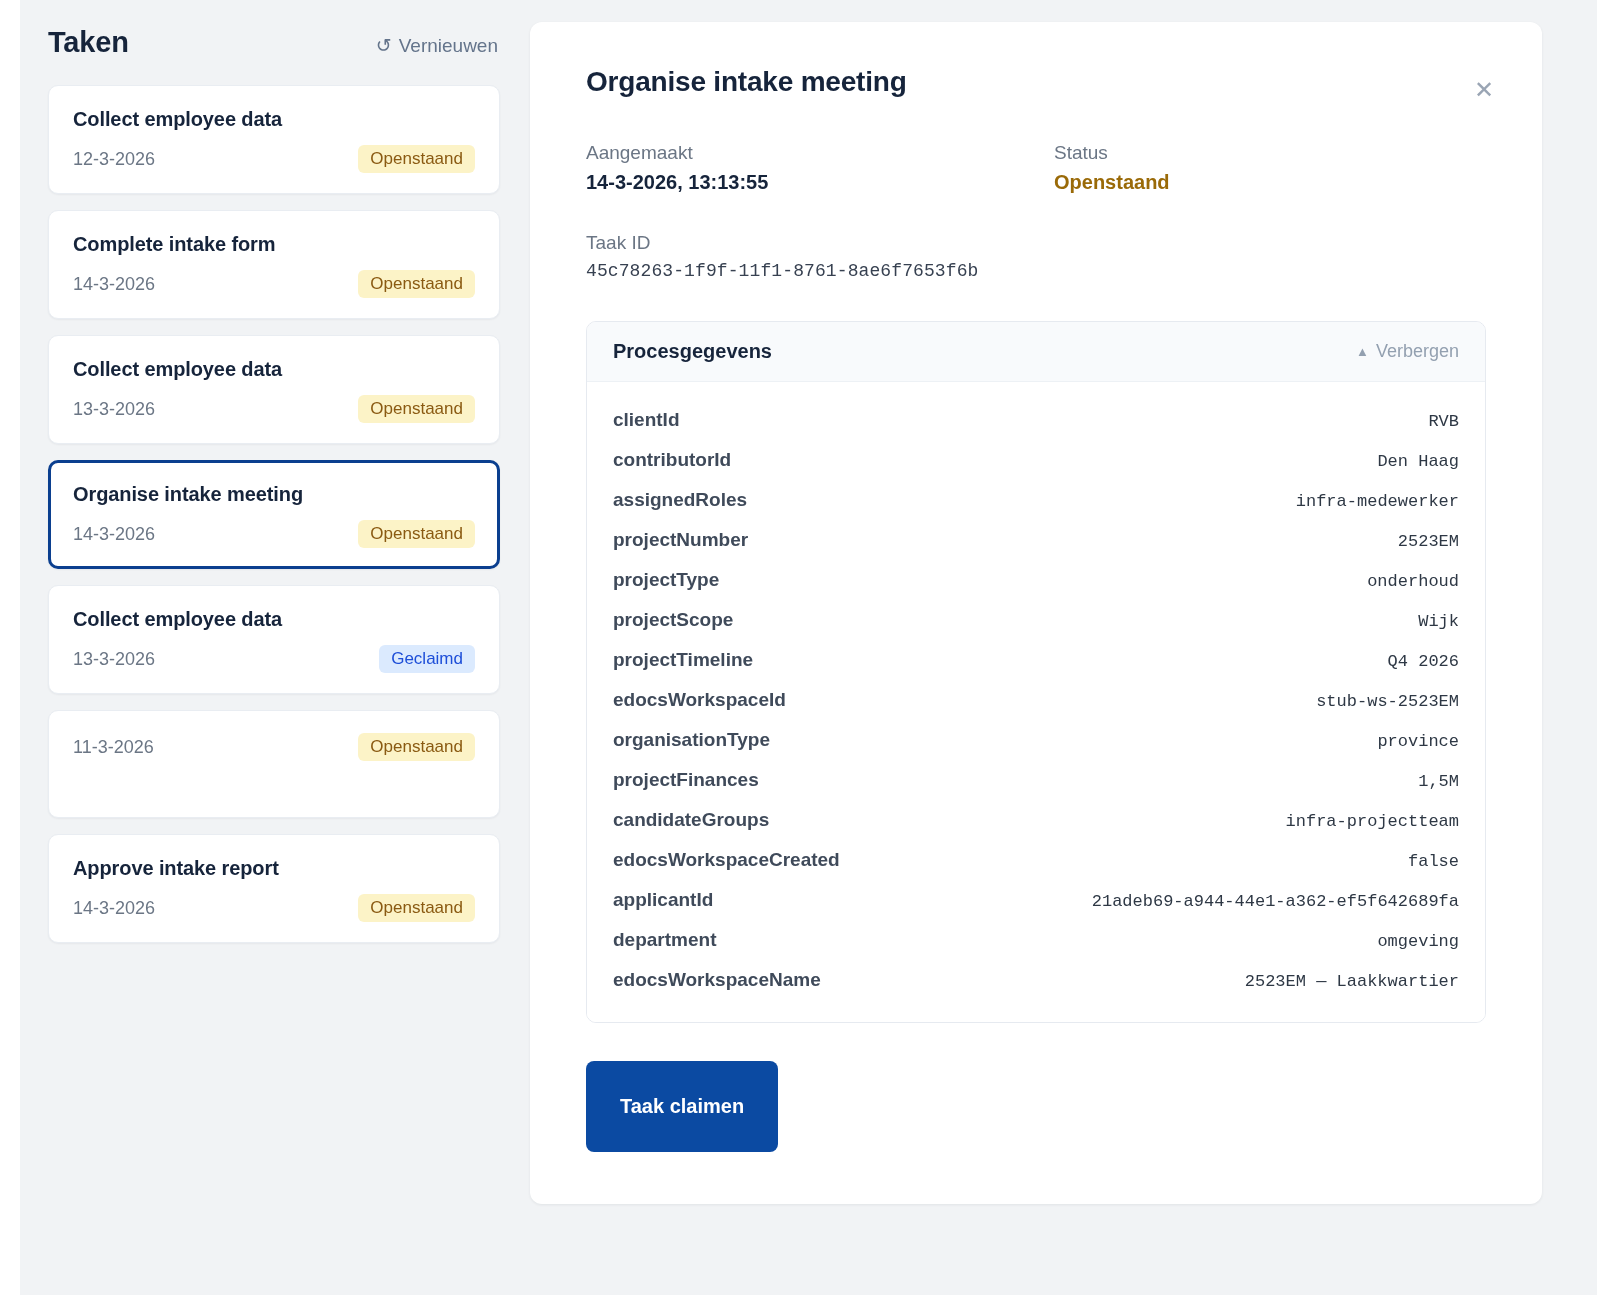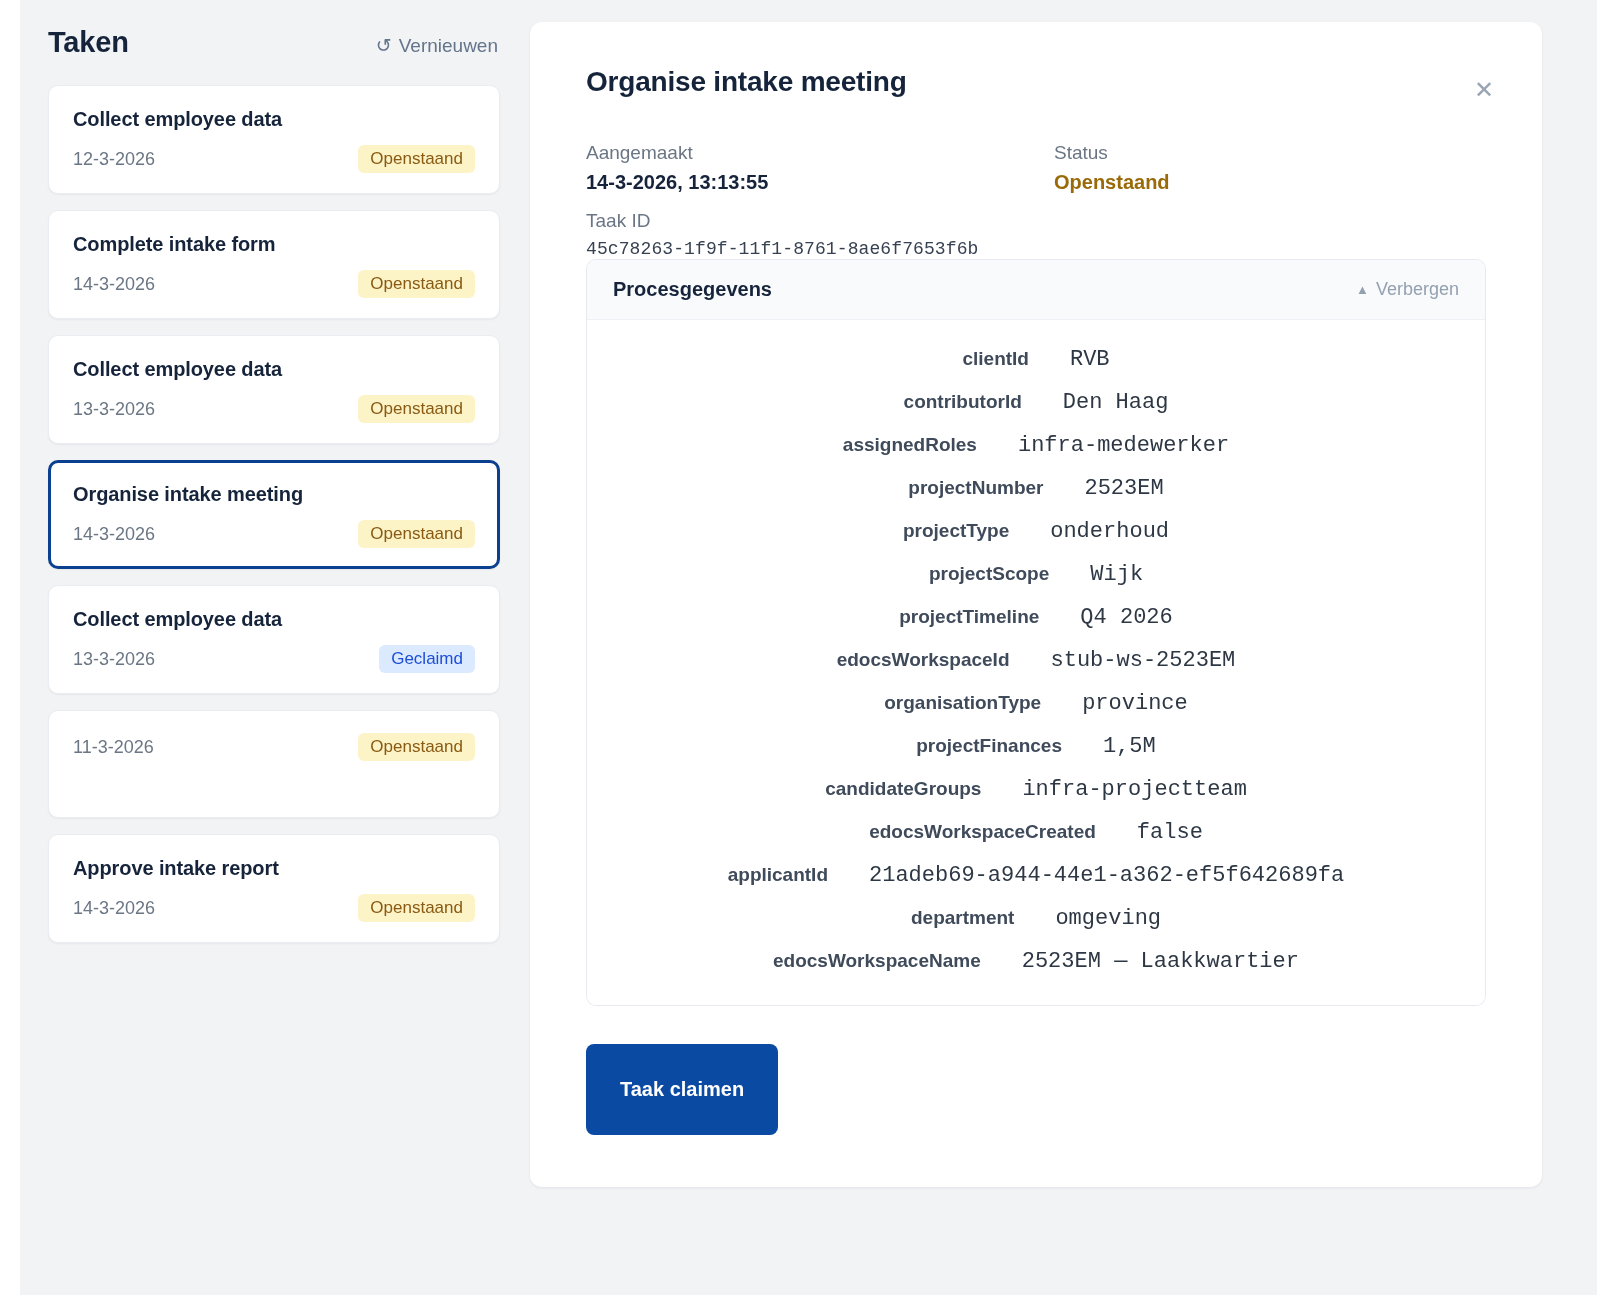--- a/index.html
+++ b/index.html
@@ -150,21 +150,22 @@
     font-size: 28px;
     font-weight: bold;
     color: #16243b;
     margin-bottom: 44px;
     letter-spacing: -0.2px;
   }
 
   .meta-grid {
     display: grid;
     grid-template-columns: 468px 1fr;
-    row-gap: 16px;
+    row-gap: 38px;
+    margin-bottom: 40px;
   }
 
   .meta-label {
     font-size: 19px;
     color: #6b7685;
     margin-bottom: 7px;
   }
 
   .meta-value {
     font-size: 20px;
@@ -230,35 +231,35 @@
   }
 
   .process-body {
     padding: 18px 26px 22px 26px;
     background: #ffffff;
   }
 
   .kv-row {
     display: flex;
     align-items: baseline;
-    justify-content: center;
+    justify-content: space-between;
     gap: 41px;
     padding: 9px 0;
   }
 
   .kv-key {
     font-size: 19px;
     font-weight: bold;
     color: #3f4a5a;
     white-space: nowrap;
   }
 
   .kv-val {
     font-family: "Liberation Mono", monospace;
-    font-size: 22px;
+    font-size: 17px;
     color: #2e3845;
     text-align: right;
     white-space: nowrap;
   }
 
   
   .claim-btn {
     background: #0b4aa2;
     color: #ffffff;
     font-size: 20px;

